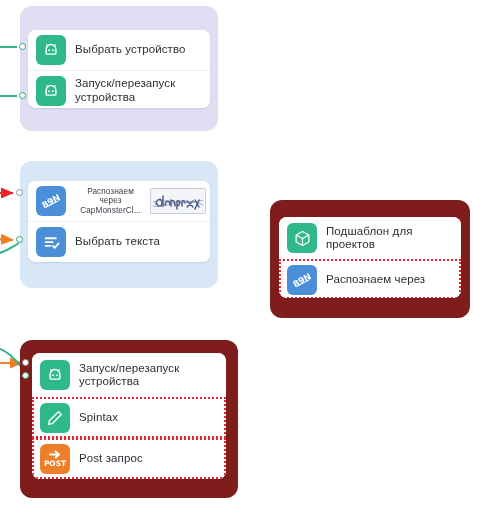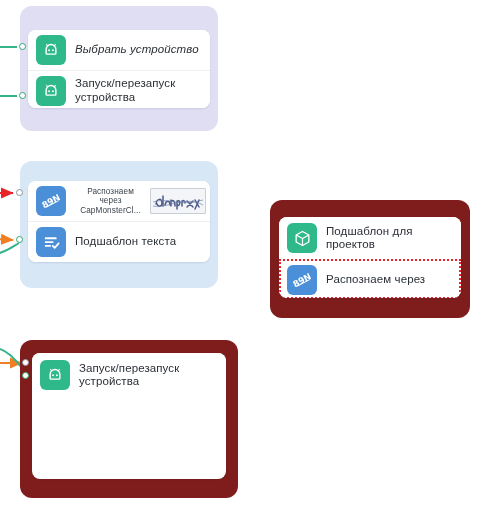--- a/index.html
+++ b/index.html
@@ -140,21 +140,21 @@
     <path d="M-4,239 L13,240" stroke="#f07e22" stroke-width="2" fill="none" marker-end="url(#arw-orange)"></path>
     <path d="M-4,254 C6,252 12,247 19,243" stroke="#35b38a" stroke-width="2" fill="none"></path>
 
     <path d="M-4,363 L22,363" stroke="#f07e22" stroke-width="2" fill="none" marker-end="url(#arw-orange)"></path>
     <path d="M-4,348 C10,350 18,364 27,374" stroke="#35b38a" stroke-width="2" fill="none"></path>
   </svg>
 
   <div class="group g-purple" style="left:20px; top:6px; width:198px; height:125px;">
     <div class="group-inner" style="left:8px; top:24px; width:182px; height:78px;">
 
-      <div class="node" style="height:39px;font-style:italic;">
+      <div class="node" style="height:39px;">
         <span class="node-icon ic-green">
           <svg width="18" height="18" viewBox="0 0 24 24">
             <path d="M5.5 11.2a6.5 6.5 0 0 1 13 0v5.1a1.2 1.2 0 0 1-1.2 1.2H6.7a1.2 1.2 0 0 1-1.2-1.2z" fill="none" stroke="#ffffff" stroke-width="1.9" stroke-linejoin="round"></path>
             <circle cx="9.4" cy="12.4" r="1.25" fill="#ffffff"></circle>
             <circle cx="14.6" cy="12.4" r="1.25" fill="#ffffff"></circle>
             <path d="M7.4 6.3 L6.2 4.6 M16.6 6.3 L17.8 4.6" stroke="#ffffff" stroke-width="1.5" stroke-linecap="round"></path>
           </svg>
         </span>
         <span class="node-label">Выбрать устройство</span>
       </div>
@@ -213,21 +213,21 @@
         <span class="node-icon ic-blue">
           <svg width="19" height="19" viewBox="0 0 24 24">
             <g fill="#ffffff">
               <rect x="3.5" y="5.5" width="15" height="2.4" rx="1.1"></rect>
               <rect x="3.5" y="10.3" width="11" height="2.4" rx="1.1"></rect>
               <rect x="3.5" y="15.1" width="8" height="2.4" rx="1.1"></rect>
             </g>
             <path d="M13.5 16.2 L16 18.7 L21 13.2" fill="none" stroke="#ffffff" stroke-width="2.2" stroke-linecap="round" stroke-linejoin="round"></path>
           </svg>
         </span>
-        <span class="node-label">Подшаблон текста</span>
+        <span class="node-label">Выбрать текста</span>
       </div>
     </div>
   </div>
   <span class="port gray" style="left:16px; top:189px;"></span>
   <span class="port green" style="left:16px; top:236px;"></span>
 
   <div class="group g-green" style="left:270px; top:200px; width:200px; height:118px;">
     <div class="group-inner" style="left:9px; top:17px; width:182px; height:81px;">
 
       <div class="node" style="height:42px;">
@@ -262,19 +262,36 @@
           <svg width="18" height="18" viewBox="0 0 24 24">
             <path d="M5.5 11.2a6.5 6.5 0 0 1 13 0v5.1a1.2 1.2 0 0 1-1.2 1.2H6.7a1.2 1.2 0 0 1-1.2-1.2z" fill="none" stroke="#ffffff" stroke-width="1.9" stroke-linejoin="round"></path>
             <circle cx="9.4" cy="12.4" r="1.25" fill="#ffffff"></circle>
             <circle cx="14.6" cy="12.4" r="1.25" fill="#ffffff"></circle>
             <path d="M7.4 6.3 L6.2 4.6 M16.6 6.3 L17.8 4.6" stroke="#ffffff" stroke-width="1.5" stroke-linecap="round"></path>
           </svg>
         </span>
         <span class="node-label">Запуск/перезапуск устройства</span>
       </div>
 
-
+      <div class="node selected" style="height:41px;">
+        <span class="node-icon ic-green">
+          <svg width="18" height="18" viewBox="0 0 24 24">
+            <path d="M16.6 3.6 L20.4 7.4 L8.2 19.6 L3.6 20.4 L4.4 15.8 Z" fill="none" stroke="#ffffff" stroke-width="1.8" stroke-linejoin="round"></path>
+          </svg>
+        </span>
+        <span class="node-label">Spintax</span>
+      </div>
+
+      <div class="node selected" style="height:41px;">
+        <span class="node-icon ic-orange">
+          <svg width="26" height="26" viewBox="0 0 26 26">
+            <path d="M8 8.5 L17 8.5 M13.6 5.4 L17 8.5 L13.6 11.6" fill="none" stroke="#ffffff" stroke-width="2" stroke-linecap="round" stroke-linejoin="round"></path>
+            <text x="13" y="20.4" text-anchor="middle" font-family="DejaVu Sans, sans-serif" font-size="7.4" font-weight="bold" fill="#ffffff">POST</text>
+          </svg>
+        </span>
+        <span class="node-label">Post запрос</span>
+      </div>
     </div>
   </div>
   <span class="port gray" style="left:22px; top:359px;"></span>
   <span class="port green" style="left:22px; top:372px;"></span>
 
 </div>
 
 </body></html>

